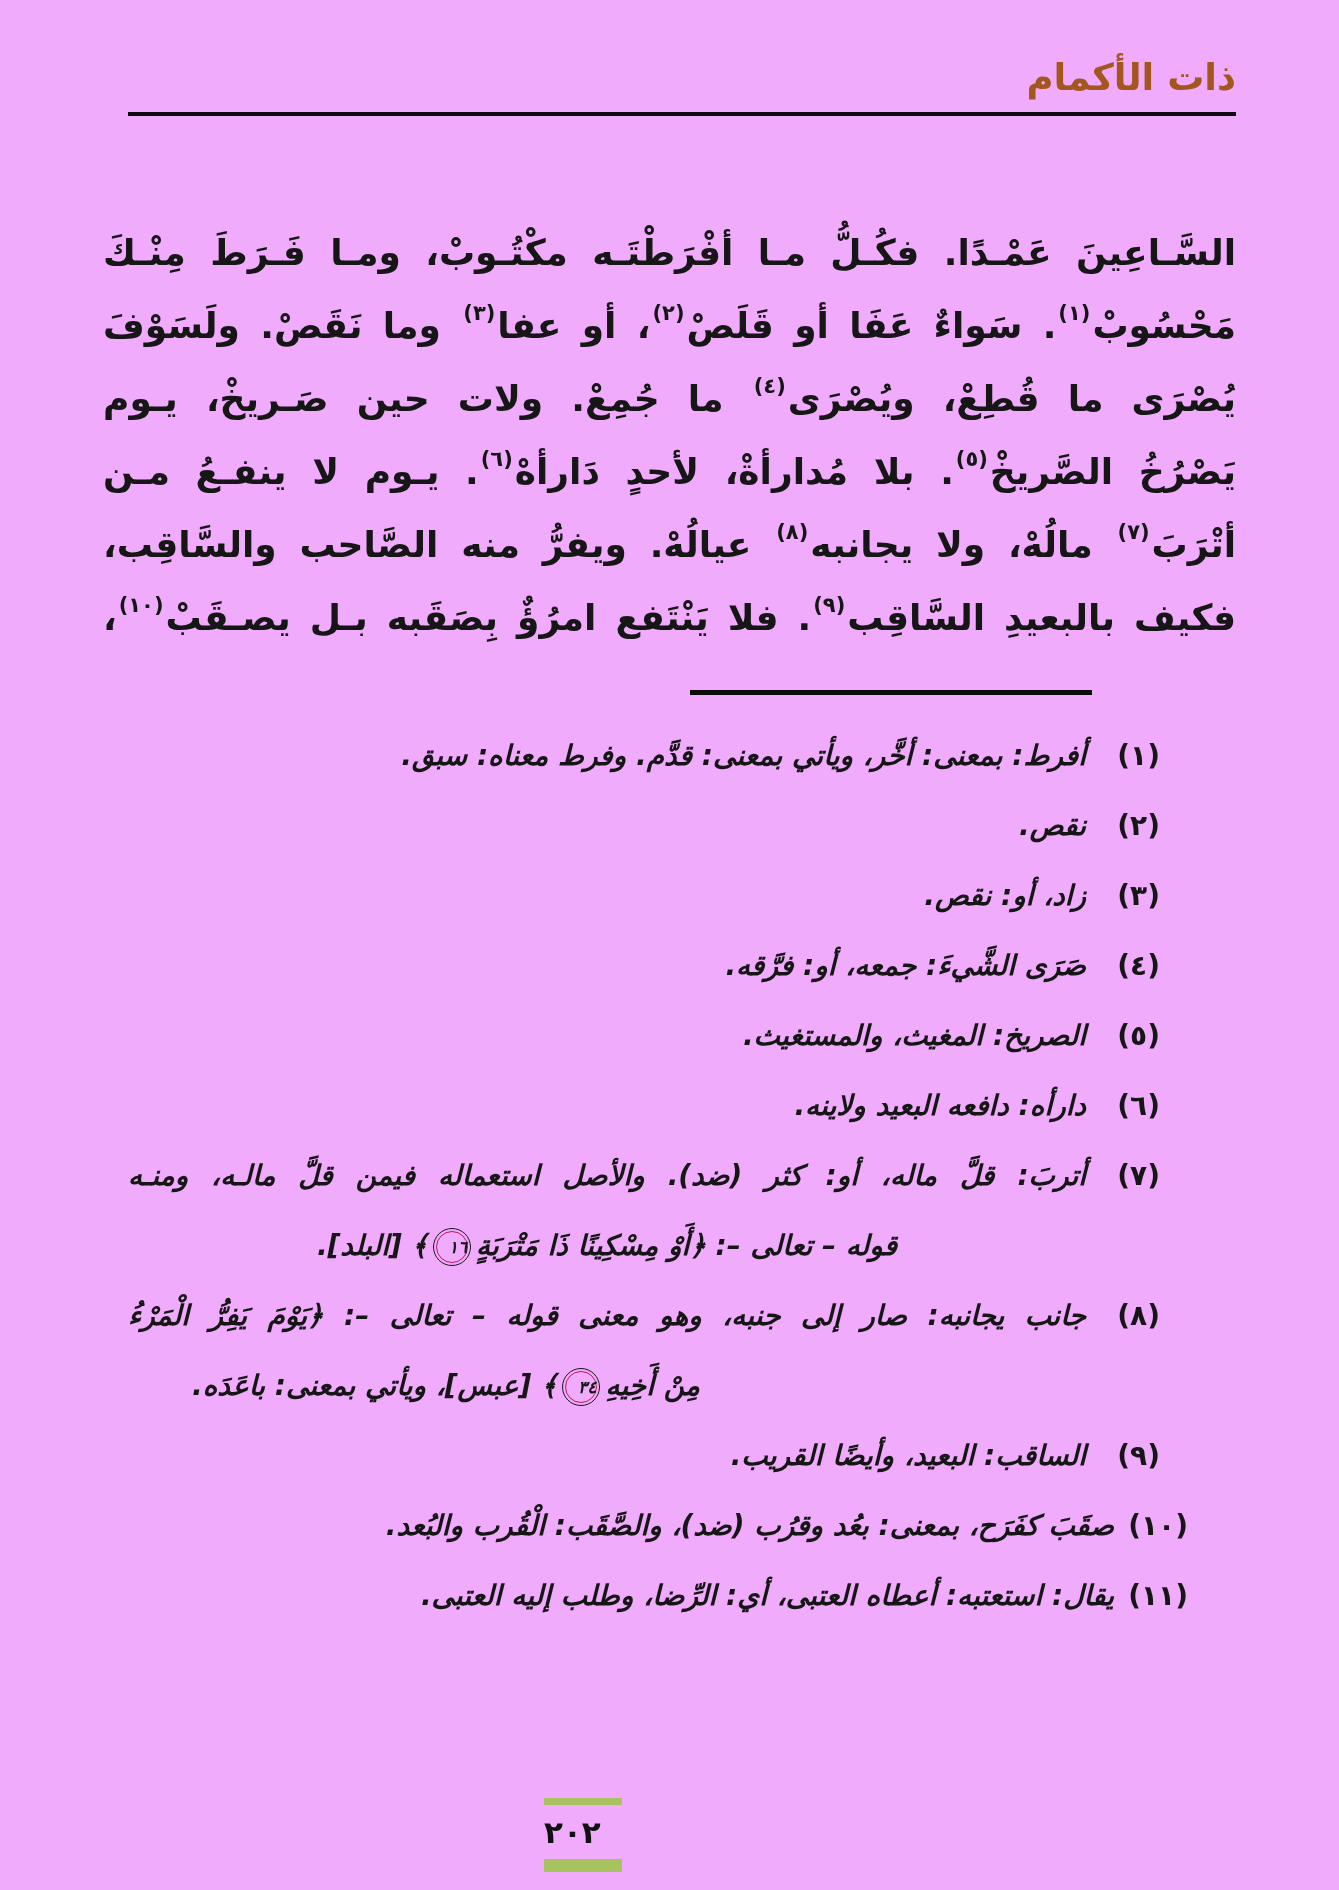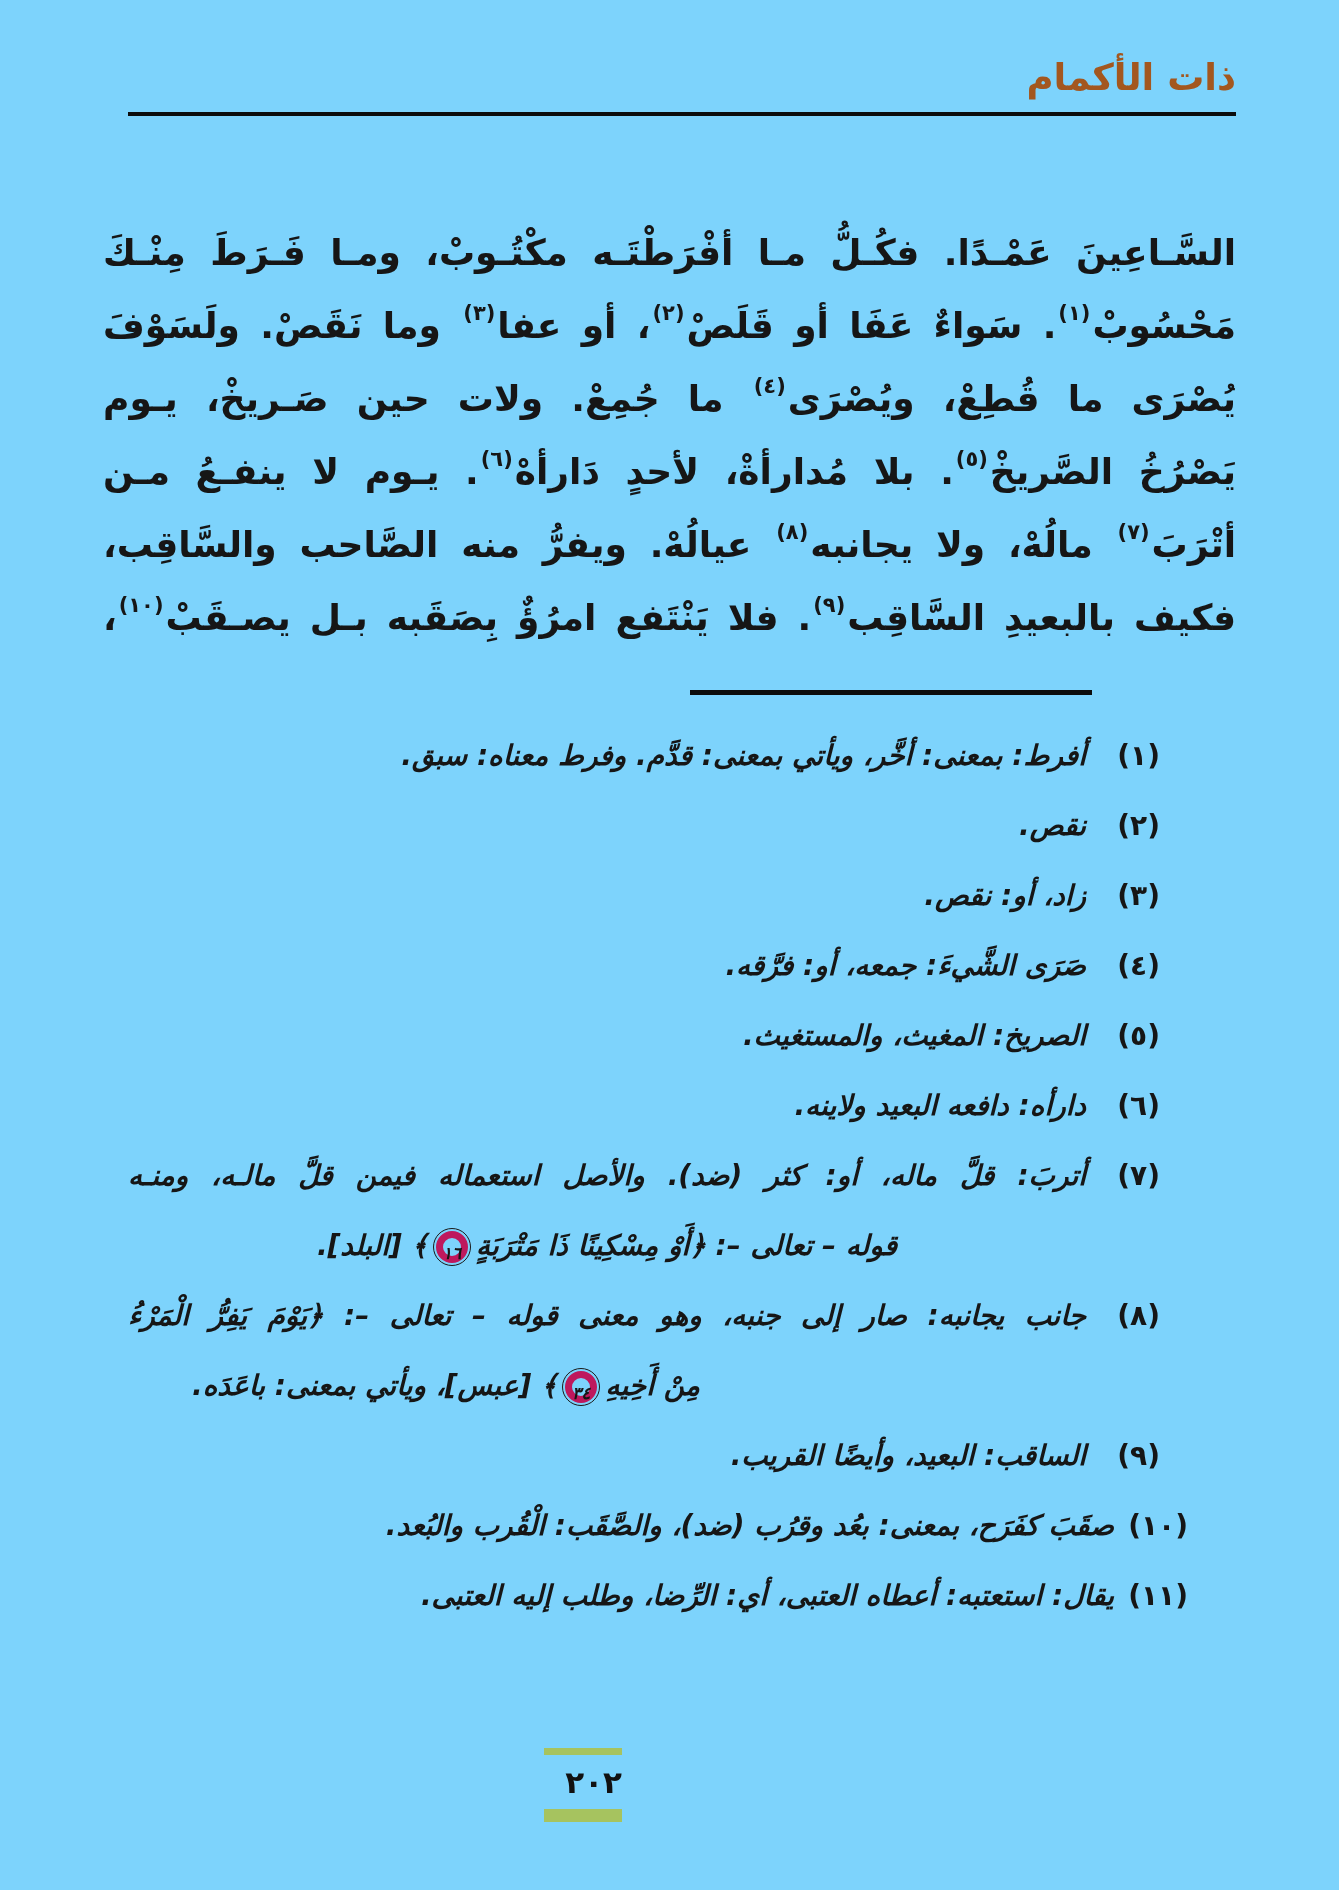--- a/index.html
+++ b/index.html
@@ -6,21 +6,21 @@
     --brown:#a3571f;
     --green:#a6c35f;
     --ink:#161616;
   }
   *{margin:0;padding:0;box-sizing:border-box;}
   html,body{background:#ffffff;}
   body{font-family:"DejaVu Sans", sans-serif;color:var(--ink);}
   .page{
     position:relative;
     width:1339px;height:1890px;
-    background:#7dd3fc;
+    background:#f0abfc;
     overflow:hidden;
   }
   
   .hdr{margin-top:50px;}
   .hdr-title{
     direction:rtl;
     text-align:right;
     margin-right:103px;
     font-size:37px;
     font-weight:bold;
@@ -89,34 +89,34 @@
   .fn-line.align-justify{text-align:justify;text-align-last:justify;}
   .fn-line.align-center{text-align:center;}
   .fn-line.align-left{text-align:left;padding-left:64px;}
   .quran{font-weight:bold;}
   .ayah{
     display:inline-block;
     width:32px;height:32px;
     line-height:30px;
     text-align:right;
     font-size:17px;
-    border:7px solid #be185d;
+    border:1px solid #be185d;
     border-radius:50%;
     outline:1px solid #1a1a1a;
     outline-offset:2px;
     margin:0 8px;
     vertical-align:middle;
   }
   
   .footer{
     position:absolute;
     left:544px;
-    top:1748px;
+    top:1798px;
     width:78px;
-    text-align:right;
+    text-align:left;
   }
   .green-rule{background:var(--green);}
   .green-rule.thin{height:7px;width:78px;}
   .green-rule.thick{height:13px;width:78px;}
   .page-number{
     font-size:31px;
     font-weight:bold;
     line-height:54px;
     color:#111;
   }

